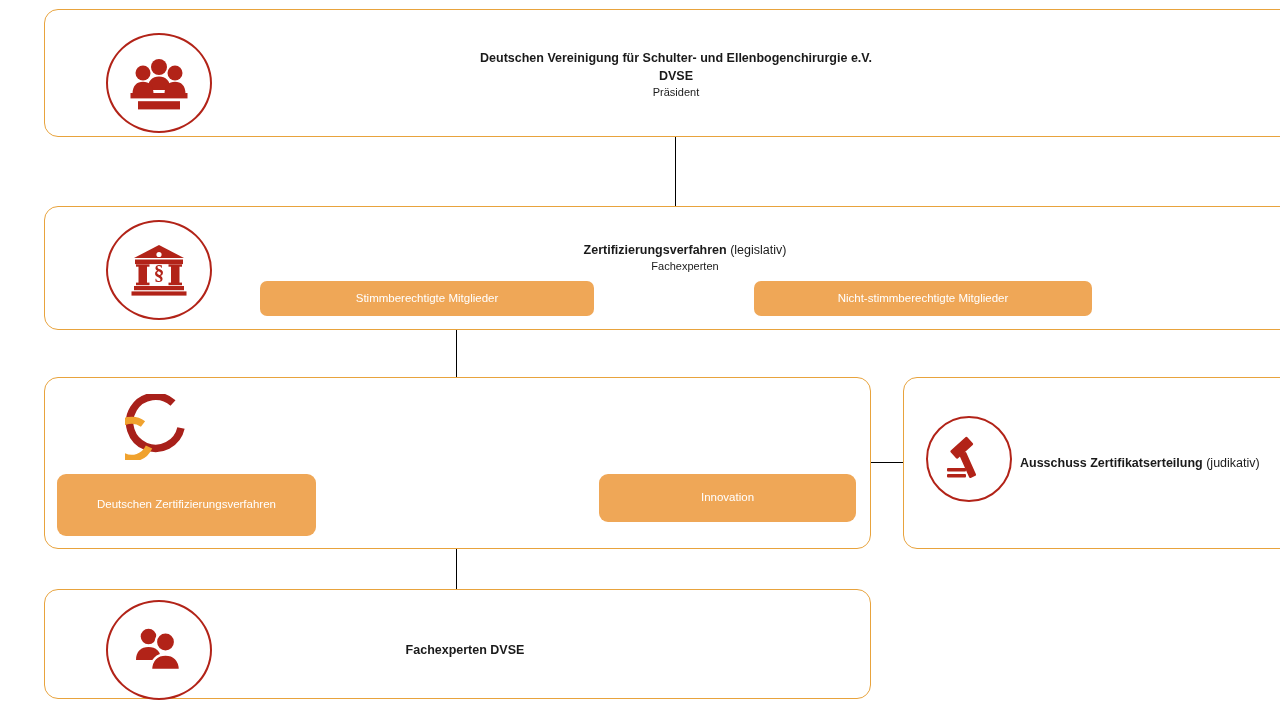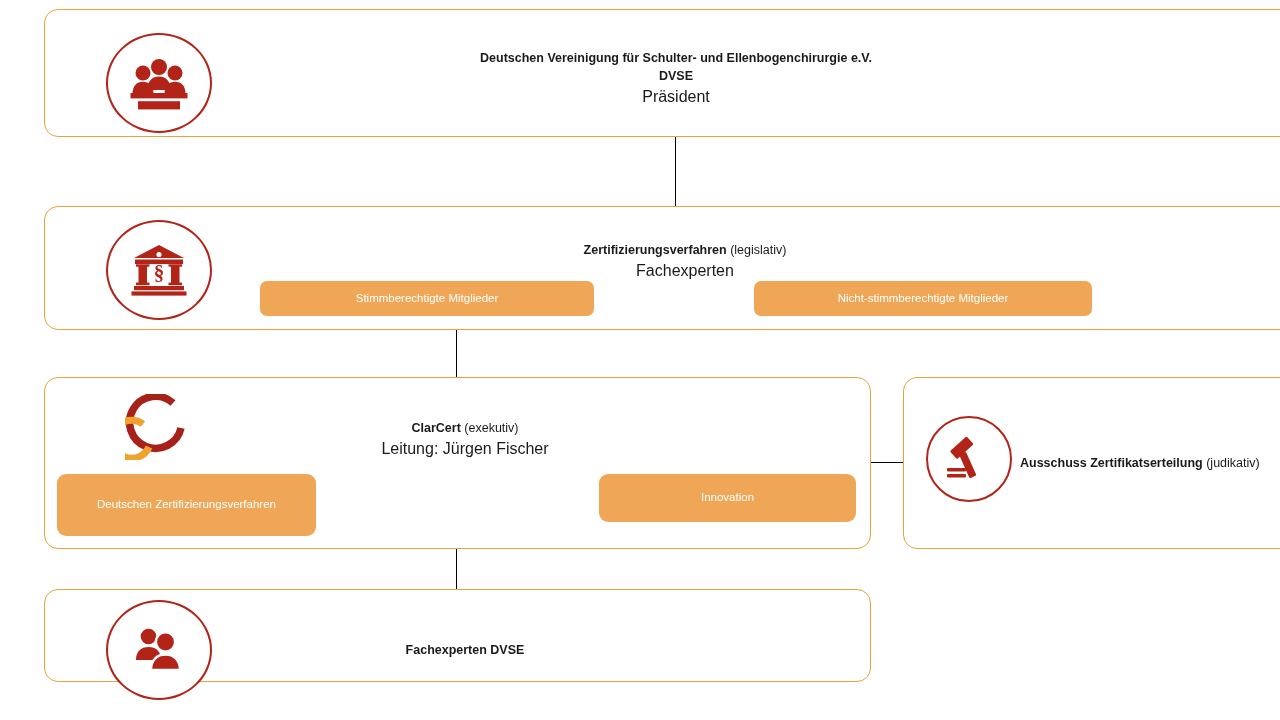--- a/index.html
+++ b/index.html
@@ -67,21 +67,21 @@
 
   .t-title {
     font-size: 12.5px;
     font-weight: bold;
     white-space: nowrap;
   }
   .t-title .reg {
     font-weight: normal;
   }
   .t-sub {
-    font-size: 16px;
+    font-size: 11px;
     font-weight: normal;
     white-space: nowrap;
   }
   .t-big {
     font-size: 12.5px;
     font-weight: bold;
     white-space: nowrap;
   }
 
   
@@ -187,27 +187,20 @@
 
     <div class="icon-medallion" style="left:75px; top:12px; width:80px; height:74px; border:none;">
       <svg width="70" height="66" viewBox="0 0 70 66" aria-hidden="true">
 
         <path d="M48 9 A26 26 0 1 0 56 34" fill="none" stroke="#A8201A" stroke-width="7.5" stroke-linecap="butt"></path>
 
         <path d="M24 53 A19 19 0 1 1 18 30" fill="none" stroke="#F0A22E" stroke-width="7" stroke-linecap="butt"></path>
       </svg>
     </div>
 
-    <div class="node-text" style="left:60px; top:41px; width:720px;">
-      <div class="t-title">
-        <span>ClarCert</span>
-        <span class="reg">(exekutiv)</span>
-      </div>
-      <div class="t-sub">Leitung: Jürgen Fischer</div>
-    </div>
 
     <div class="chip square" style="left:12px; top:96px; width:259px; height:62px;">
       <span>Deutschen Zertifizierungsverfahren</span>
     </div>
 
 
     <div class="chip square" style="left:554px; top:96px; width:257px; height:48px;">
       <span>Innovation</span>
     </div>
   </div>
@@ -229,21 +222,21 @@
     </div>
 
     <div class="node-text left" style="left:116px; top:76px; width:285px;">
       <div class="t-title">
         <span>Ausschuss Zertifikatserteilung</span>
         <span class="reg">(judikativ)</span>
       </div>
     </div>
   </div>
 
-  <div class="node-box" style="left:9px; top:589px; width:827px; height:93px;">
+  <div class="node-box" style="left:9px; top:589px; width:827px; height:110px;">
 
     <div class="icon-medallion" style="left:61px; top:10px; width:106px; height:100px;">
       <svg width="50" height="46" viewBox="0 0 50 46" aria-hidden="true">
         <g fill="#B22318">
 
           <circle cx="14.5" cy="9.5" r="7.8"></circle>
           <path d="M2 33 C2 24 7.2 20 14.5 20 C21.8 20 27 24 27 33 Z"></path>
 
           <circle cx="31.5" cy="15" r="9.6" stroke="#ffffff" stroke-width="2.4"></circle>
           <path d="M17 43 C17 32.5 23.4 27.5 31.5 27.5 C39.6 27.5 46 32.5 46 43 Z" stroke="#ffffff" stroke-width="2.4"></path>

